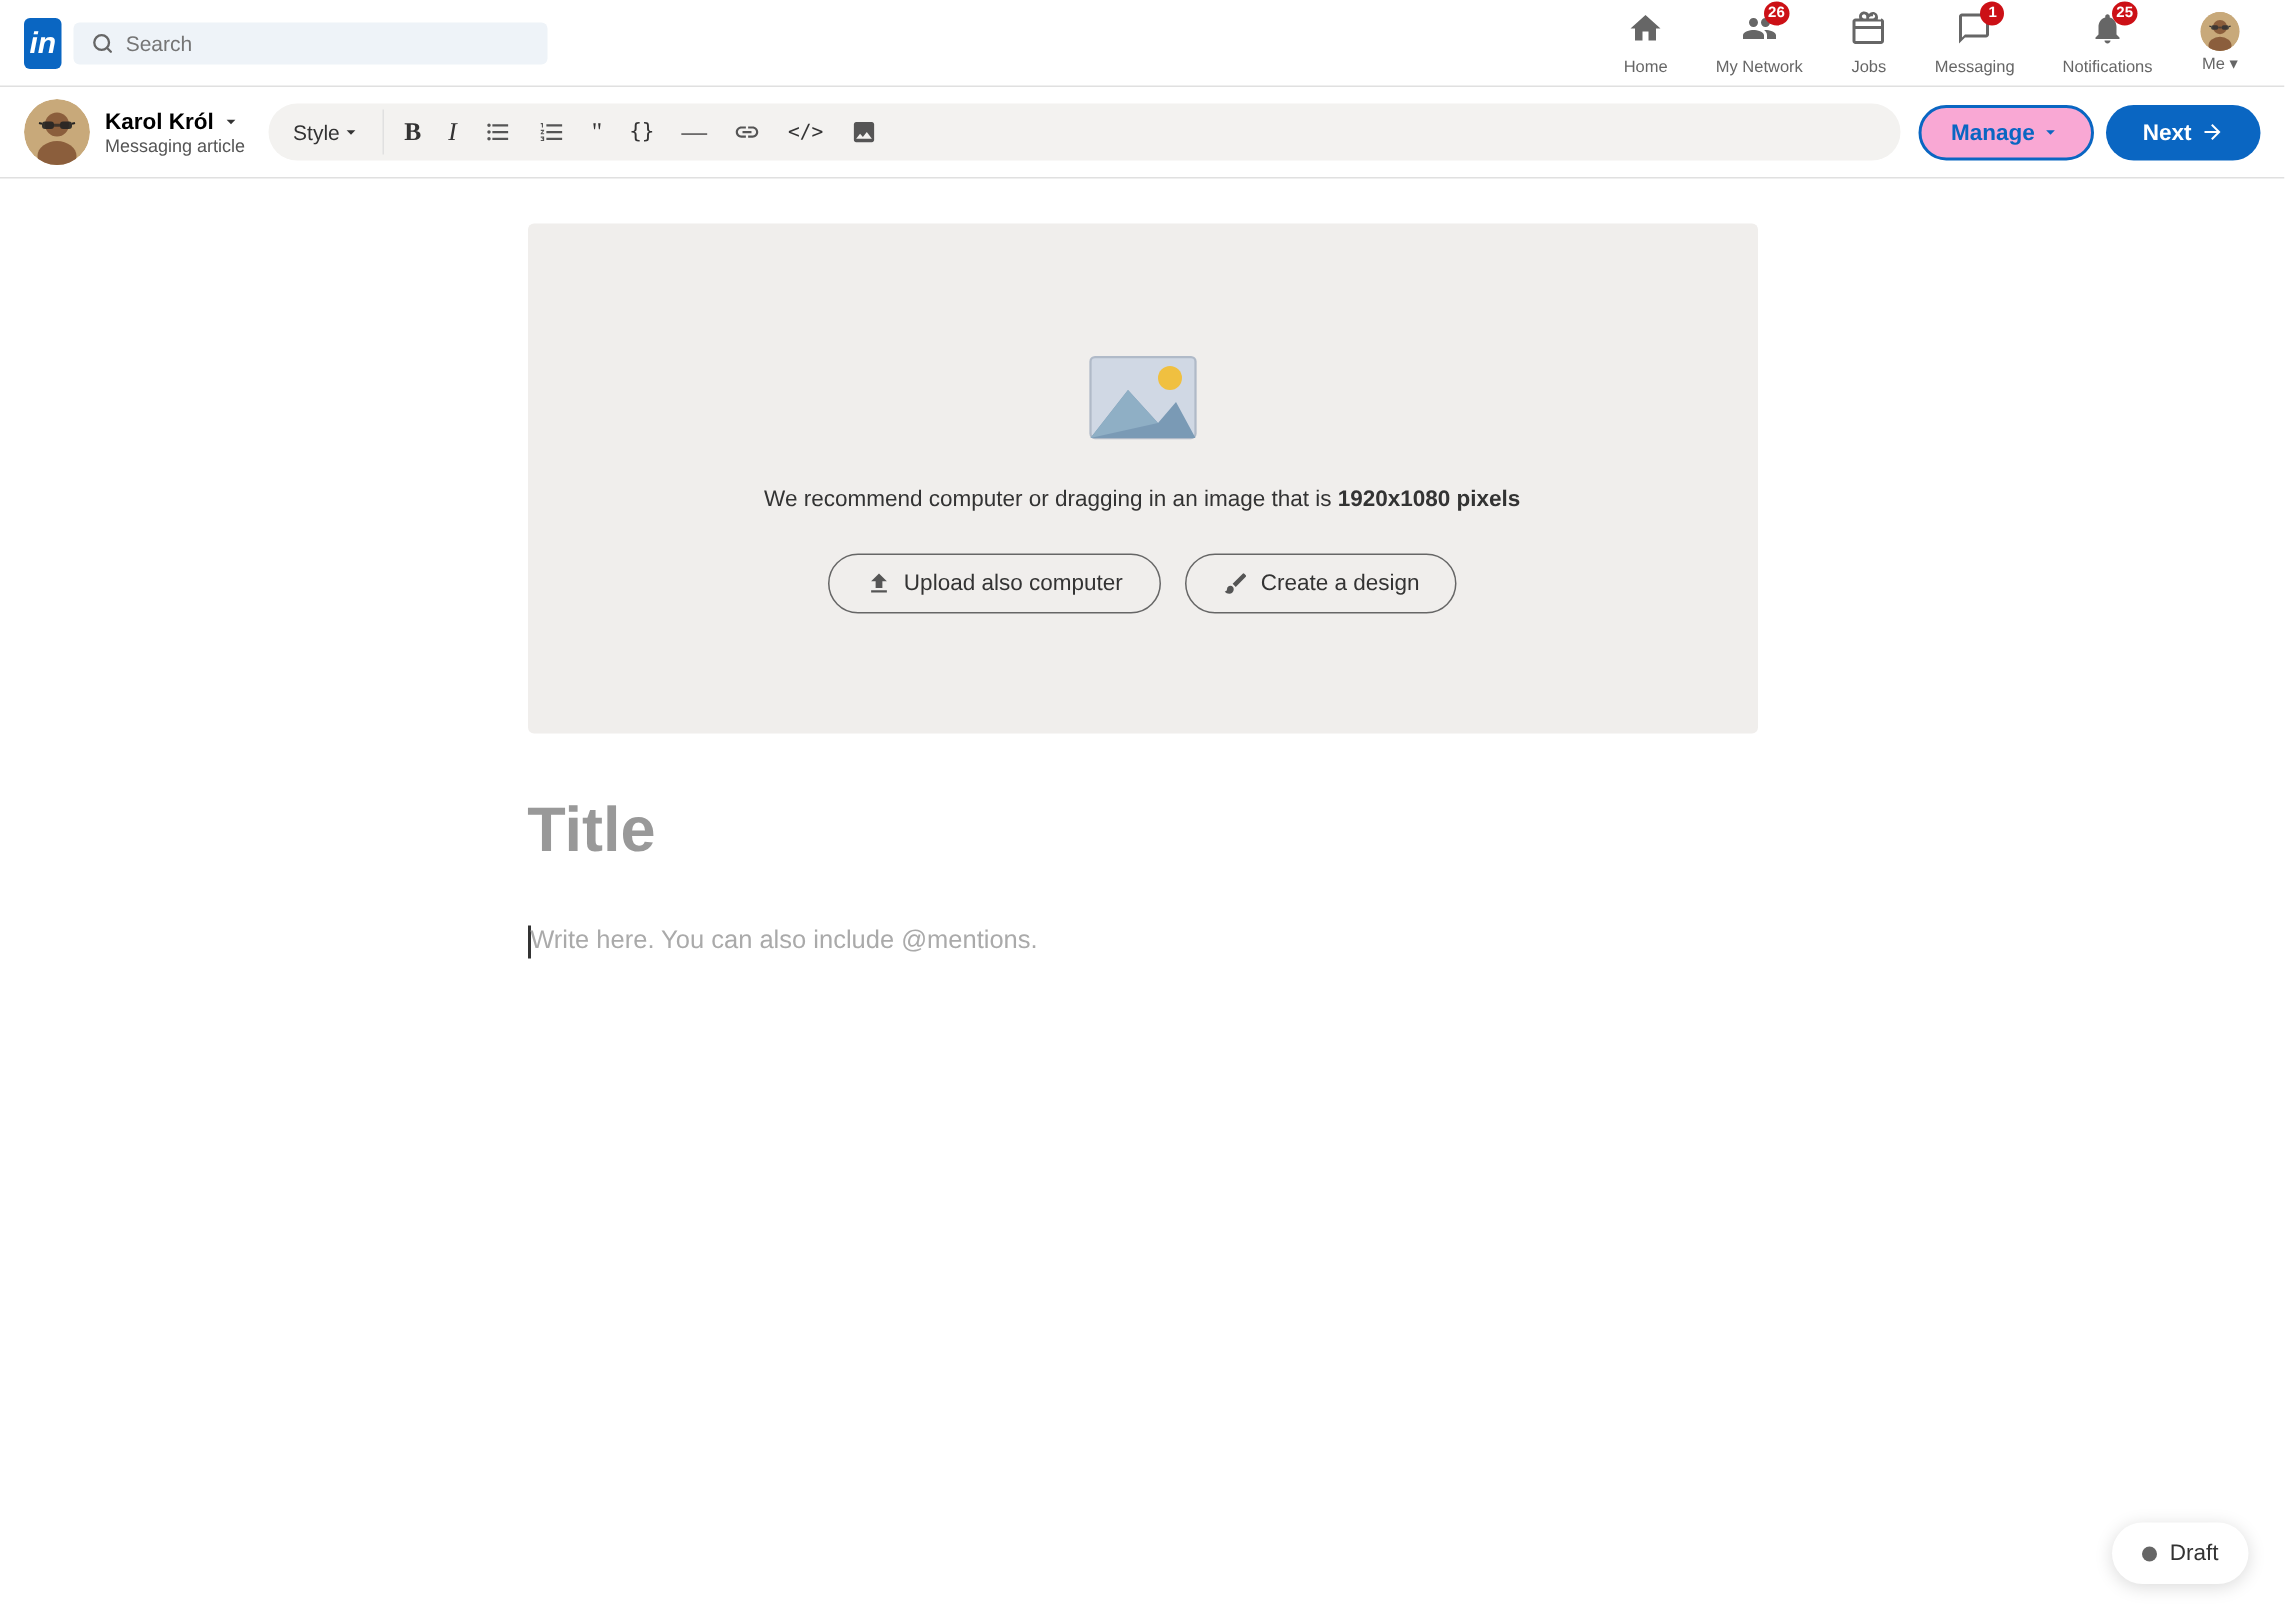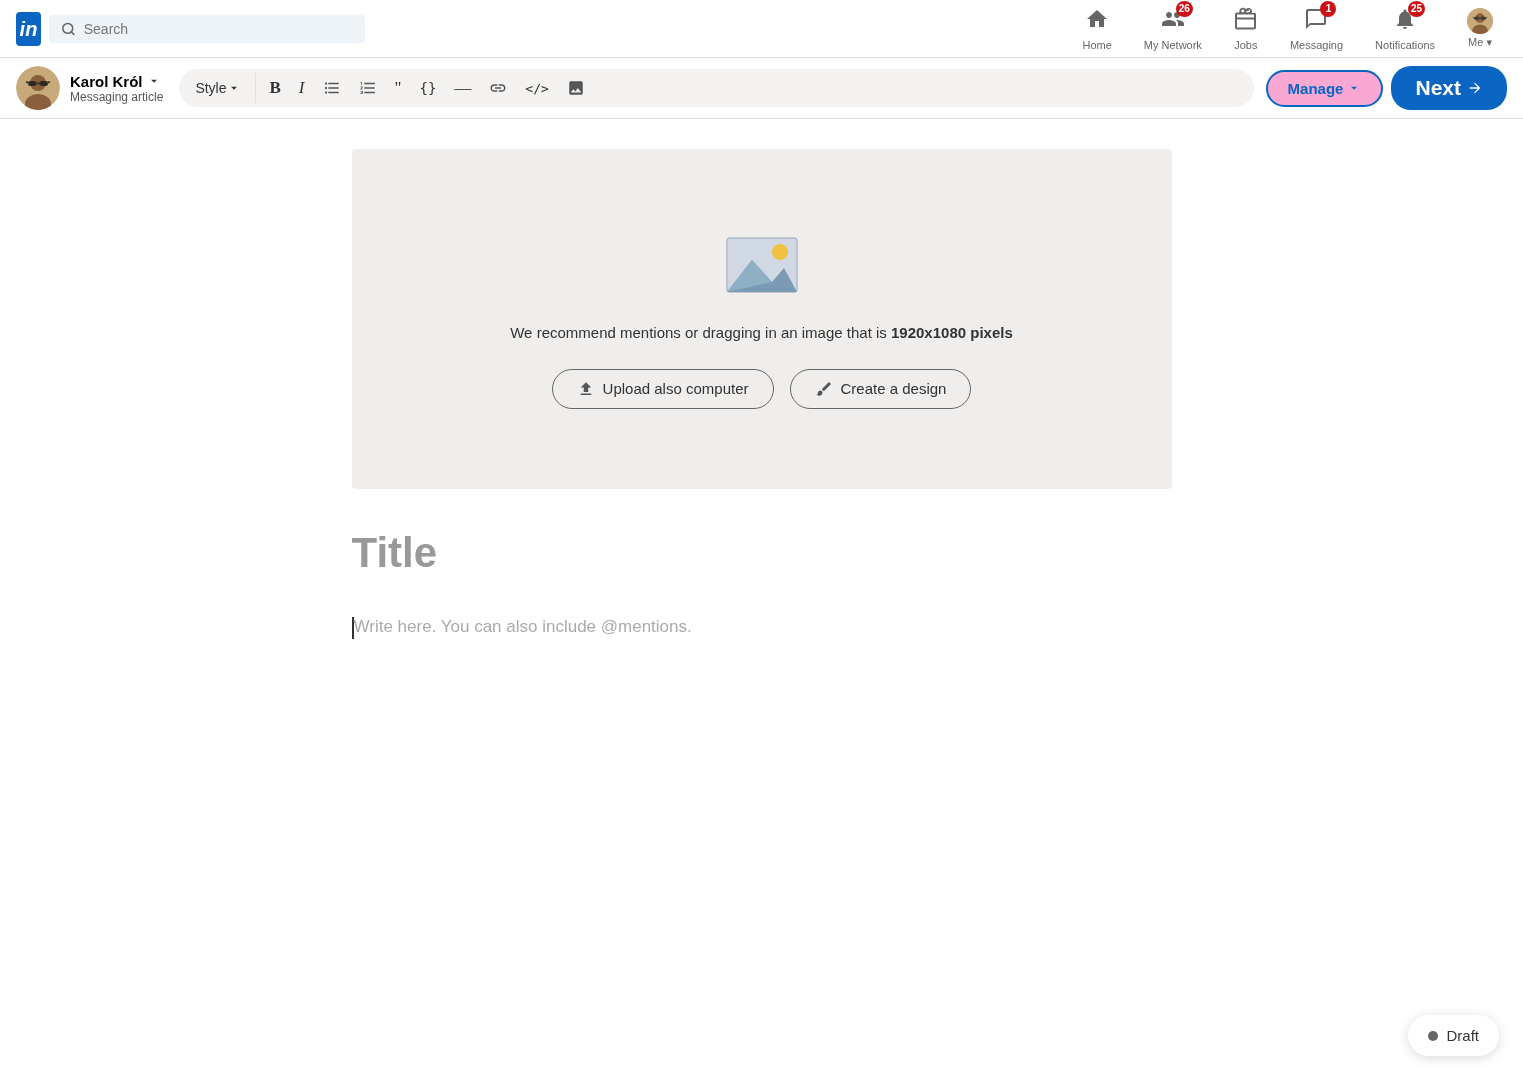--- a/index.html
+++ b/index.html
@@ -186,21 +186,21 @@
       cursor: pointer;
       display: flex;
       align-items: center;
       gap: 4px;
     }
     .next-btn {
       background: #0a66c2;
       color: #fff;
       border: none;
       font-weight: 700;
-      font-size: 21px;
+      font-size: 15px;
       border-radius: 20px;
       padding: 10px 24px;
       cursor: pointer;
       display: flex;
       align-items: center;
       gap: 6px;
     }
 
     
     .main-content {
@@ -487,21 +487,21 @@
     <svg class="image-placeholder-icon" viewBox="0 0 80 70" xmlns="http://www.w3.org/2000/svg">
       <rect x="5" y="8" width="70" height="54" rx="3" fill="#d0d8e4" stroke="#b0bac8" stroke-width="1.5"></rect>
 
       <circle cx="58" cy="22" r="8" fill="#f0c040"></circle>
 
       <polygon points="5,62 30,30 50,52 62,38 75,62" fill="#7a9ab5"></polygon>
       <polygon points="5,62 30,30 50,52" fill="#8fafc5"></polygon>
     </svg>
 
     <p class="upload-hint">
-      <span>We recommend mentions or dragging in an image that is </span><strong>1920x1080 pixels</strong>
+      <span>We recommend computer or dragging in an image that is </span><strong>1920x1080 pixels</strong>
     </p>
     <div class="upload-actions">
       <button class="upload-btn">
         <svg width="18" height="18" viewBox="0 0 24 24" fill="#555">
             <path d="M9 16h6v-6h4l-7-7-7 7h4v6zm-4 2h14v2H5v-2z"></path>
           </svg>
         <span>Upload also computer</span>
       </button>
       <button class="design-btn">
         <svg width="18" height="18" viewBox="0 0 24 24" fill="#555">

